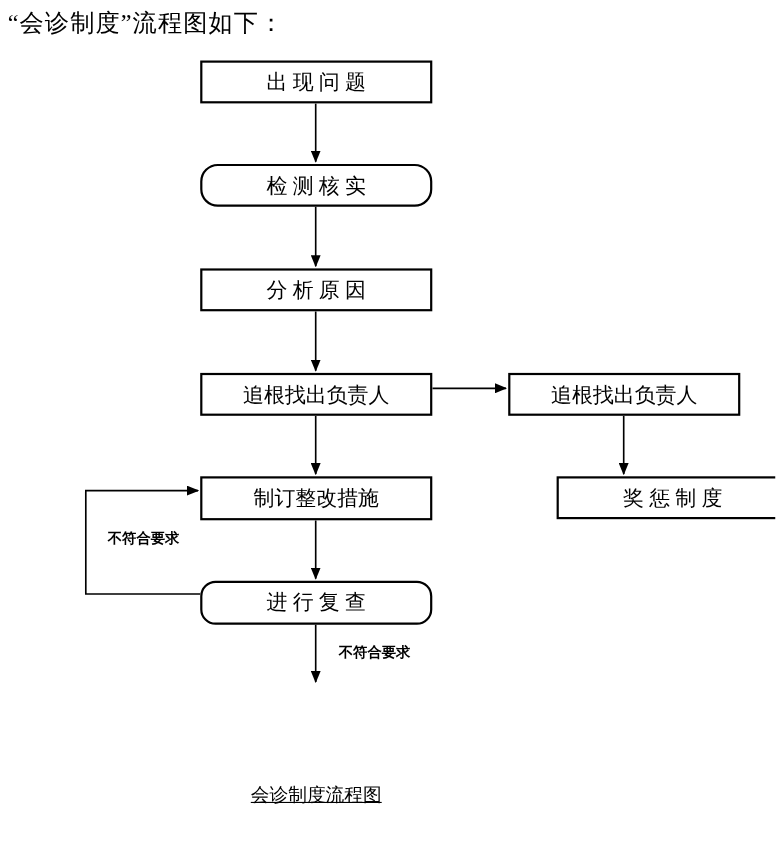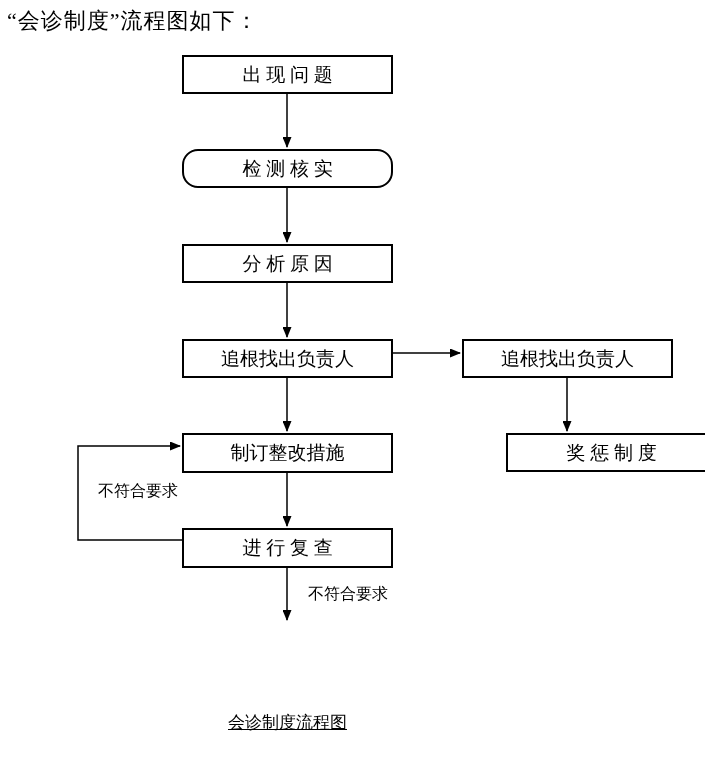--- a/index.html
+++ b/index.html
@@ -45,28 +45,29 @@
     white-space: pre;
     text-align: center;
   }
   .col-main { left: 182px; width: 211px; height: 39px; }
   .col-right { left: 462px; width: 211px; height: 39px; }
   .n1 { top: 55px; }
   .n2 { top: 149px; border-radius: 16px; }
   .n3 { top: 244px; }
   .n4 { top: 339px; }
   .n5 { top: 433px; height: 40px; }
-  .n6 { top: 528px; height: 40px; }
+  .n6 { top: 528px; height: 40px; border-radius: 14px; }
   .n7 { top: 622px; height: 40px; }
   .nr1 { top: 339px; }
   .nr2 { top: 433px; margin-left: 44px; }
   .edge-label {
     position: absolute;
-    font-size: 16px;
+    font-size: 13px;
     white-space: nowrap;
+    font-weight: bold;
   }
   .lbl-no { left: 98px; top: 481px; }
   .lbl-yes { left: 308px; top: 584px; }
   .caption {
     position: absolute;
     left: 182px;
     width: 211px;
     top: 711px;
     text-align: center;
     font-size: 17px;

